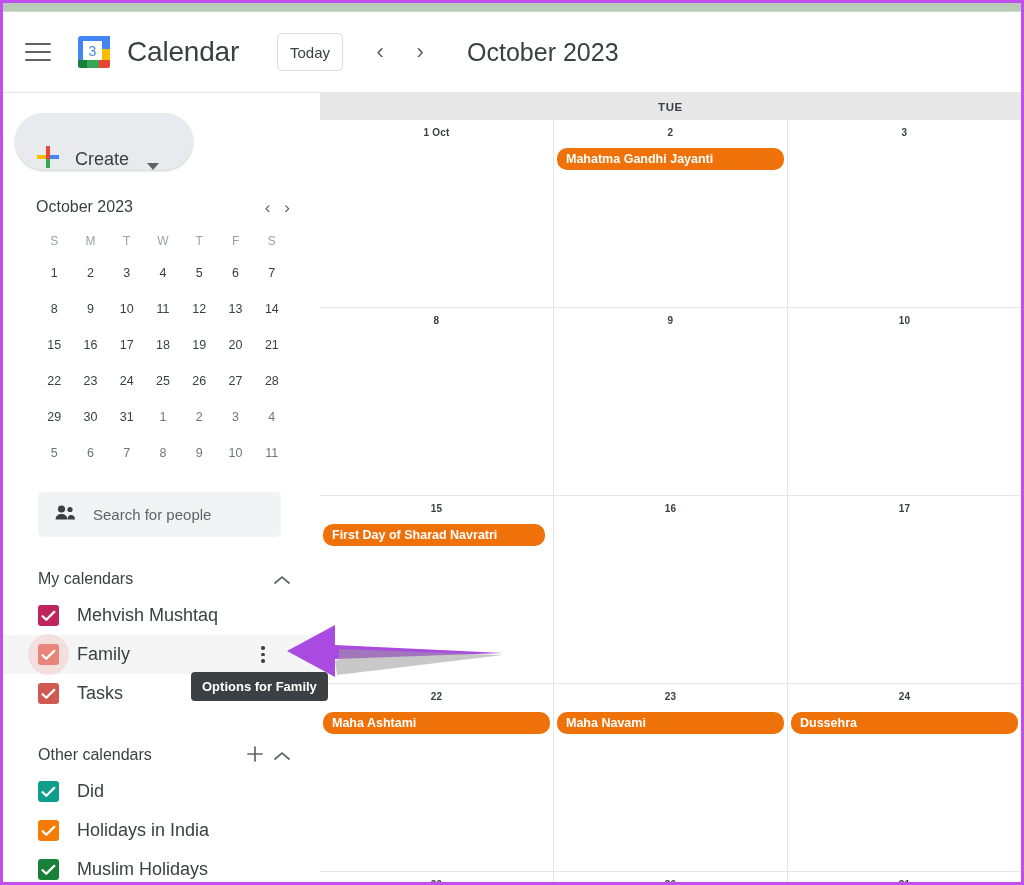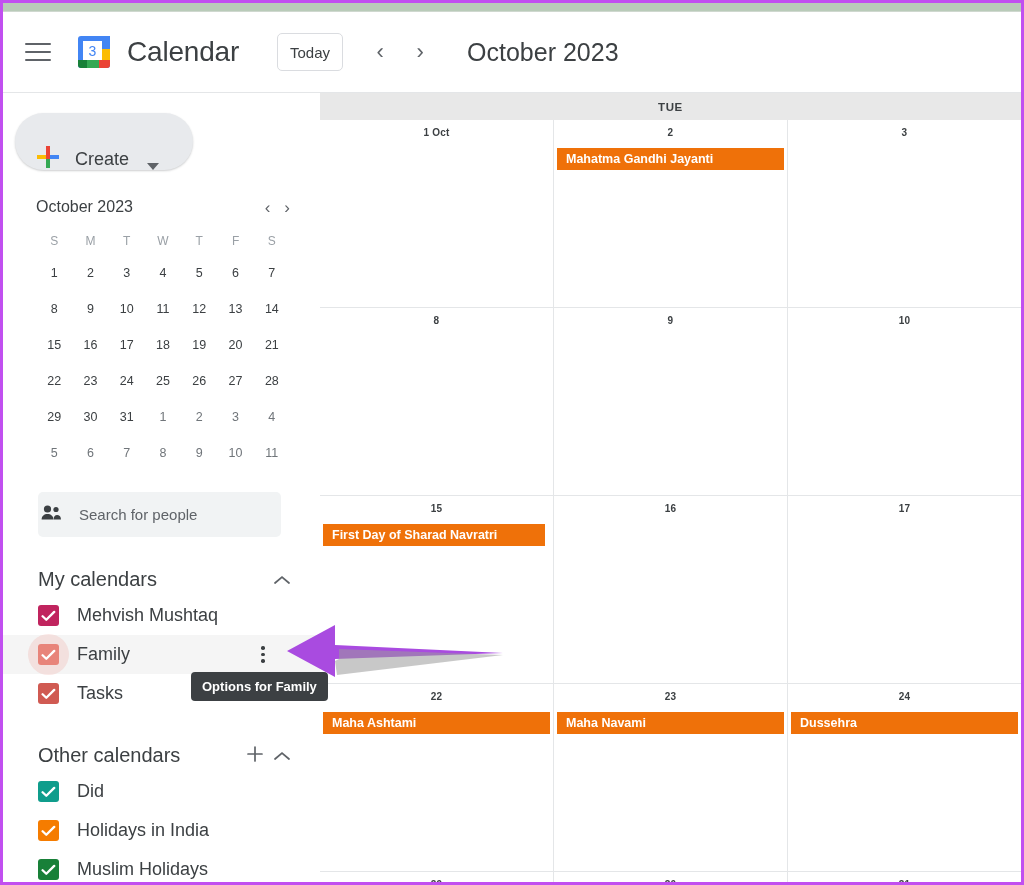--- a/index.html
+++ b/index.html
@@ -86,29 +86,29 @@
     row-gap: 14px; justify-items: center;
   }
   .mini-dow { font-size: 12px; color: #9aa0a6; }
   .mini-day { font-size: 12.5px; color: #3c4043; width: 26px; height: 22px;
     display: flex; align-items: center; justify-content: center; cursor: pointer; }
   .mini-day.muted { color: #70757a; }
   
   #search-people {
     margin: 28px 0 0 35px; width: 243px; height: 45px;
     background: #f1f3f4; border-radius: 5px;
-    display: flex; align-items: center; padding-left: 3px; cursor: text;
+    display: flex; align-items: center; padding-left: 17px; cursor: text;
   }
   #search-people .ph { margin-left: 17px; font-size: 15px; color: #5f6368; }
   
   .cal-section { margin-top: 25px; }
   .cal-section-head {
     display: flex; align-items: center; height: 34px; padding-left: 35px; padding-right: 30px;
   }
-  .cal-section-title { font-size: 20px; color: #3c4043; flex: 1; }
+  .cal-section-title { font-size: 16px; color: #3c4043; flex: 1; }
   .sec-icon { color: #5f6368; font-size: 17px; cursor: pointer; margin-left: 10px; line-height: 1; }
   .cal-row {
     display: flex; align-items: center; height: 39px; padding-left: 35px; padding-right: 14px;
     position: relative; cursor: pointer;
   }
   .cal-row.hover { background: #f5f5f5; }
   .cb { width: 21px; height: 21px; border-radius: 3px; flex: 0 0 21px;
         display: flex; align-items: center; justify-content: center; position: relative; }
   .cb svg { display: block; }
   .cb-halo { position: absolute; left: 25px; width: 41px; height: 41px; border-radius: 50%;
@@ -140,21 +140,21 @@
   .daycell {
     flex: 1; border-right: 1px solid #e4e6e8; position: relative;
     padding-top: 7px; overflow: hidden;
   }
   .daycell:last-child { border-right: none; }
   .daynum {
     text-align: center; font-size: 10px; color: #3c4043; font-weight: bold;
     letter-spacing: 0.2px;
   }
   .chip {
-    margin: 10px 3px 0 3px; height: 22px; border-radius: 0;
+    margin: 10px 3px 0 3px; height: 22px; border-radius: 10px;
     color: #fff; font-size: 12.5px; font-weight: bold;
     display: flex; align-items: center; padding-left: 9px;
     white-space: nowrap; overflow: hidden; cursor: pointer;
   }
   .chip.narrow { width: 222px; }
 </style>
 </head>
 <body>
 
 <div id="frame">

